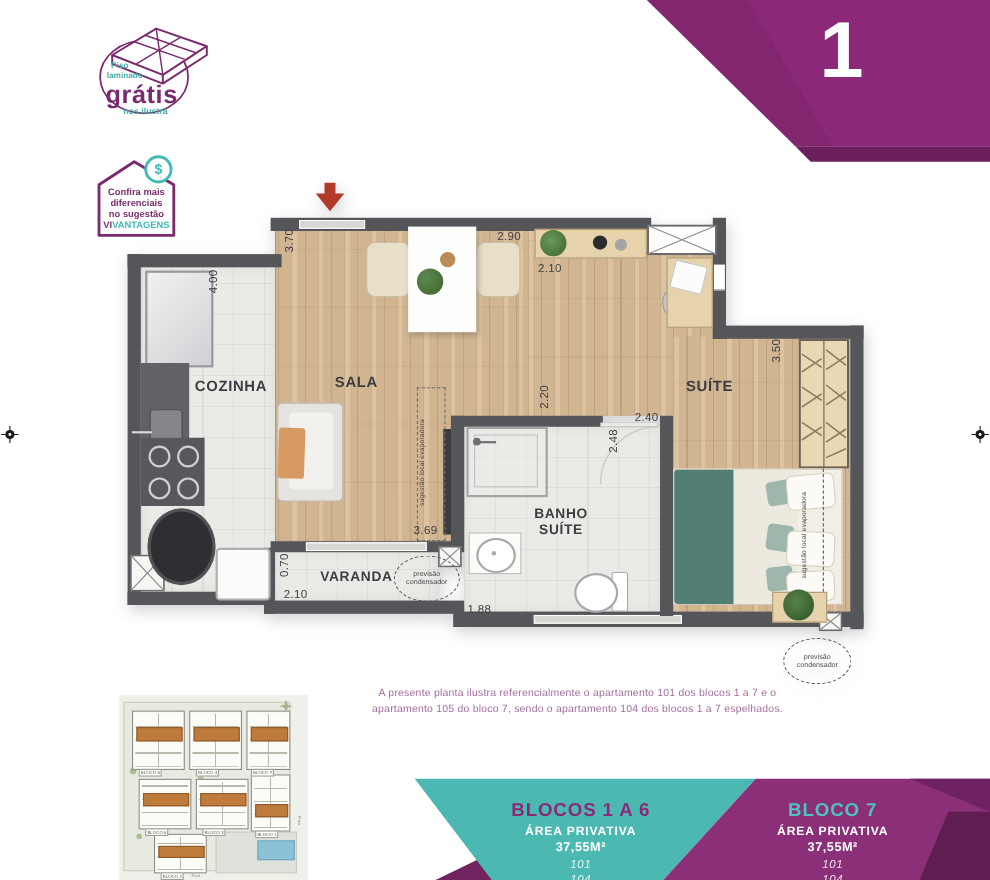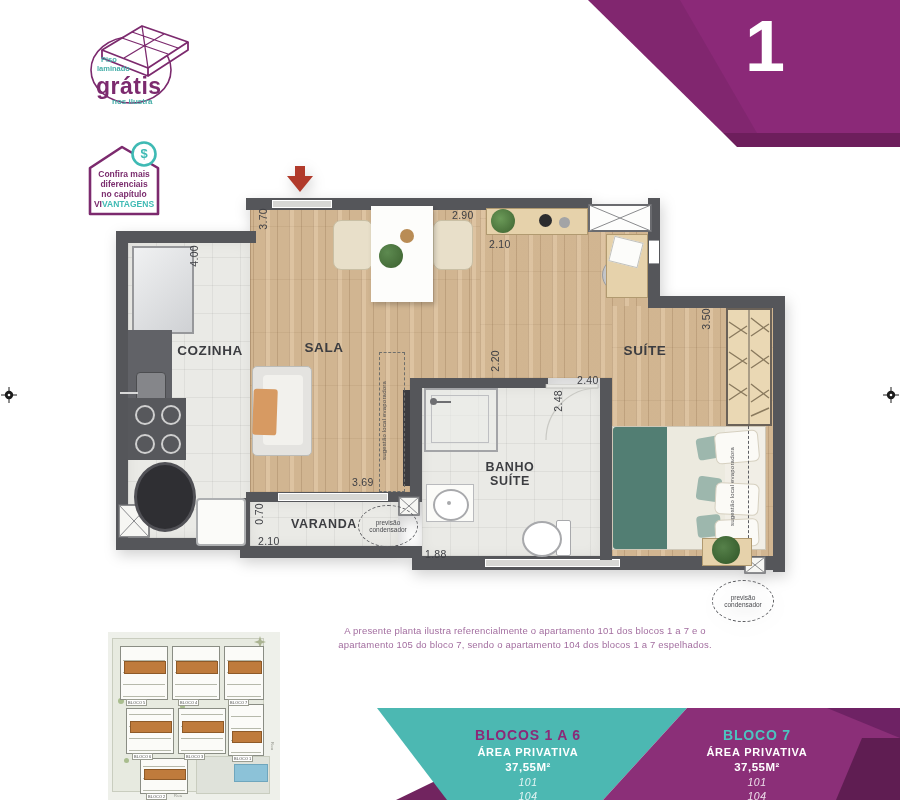--- a/index.html
+++ b/index.html
@@ -35,21 +35,21 @@
   .stamp-teal{position:absolute;color:#45aea8;font-size:7.5px;line-height:8px;font-weight:bold;}
   .badge-text{position:absolute;color:#7b2d6e;font-size:8.5px;line-height:10px;font-weight:bold;
     text-align:center;}
   .brand-teal{color:#3fbab4;}
   
   .ribbon-number{position:absolute;color:#fff;font-size:72px;font-weight:800;text-align:center;line-height:64px;}
   .ribbon-label{position:absolute;color:#fff;font-size:23px;font-weight:bold;text-align:center;letter-spacing:.5px;}
   
   .note{position:absolute;color:#a26d9f;font-size:9.5px;line-height:14px;text-align:center;letter-spacing:.2px;}
   .footcol{position:absolute;width:200px;text-align:center;}
-  .footcol .t1{font-size:14px;font-weight:bold;letter-spacing:.8px;margin-bottom:3px;}
+  .footcol .t1{font-size:17px;font-weight:bold;letter-spacing:.8px;margin-bottom:3px;}
   .footcol .t2{font-size:11px;font-weight:bold;color:#fff;letter-spacing:.8px;margin-bottom:3px;}
   .footcol .t3{font-size:11.5px;font-weight:bold;color:#fff;letter-spacing:.5px;margin-bottom:3px;}
   .footcol .t4{font-size:10.5px;color:rgba(255,255,255,.85);letter-spacing:.5px;margin-bottom:2px;font-style:italic;}
   
   .blk{position:absolute;background:#fbfbf8;border:1px solid #8a8d84;}
   .blk .units{position:absolute;left:2px;top:2px;right:2px;bottom:2px;
     background-image:
       repeating-linear-gradient(0deg,#b6b9ab 0 1px,rgba(0,0,0,0) 1px 12px),
       linear-gradient(90deg,rgba(0,0,0,0) 0 49%,#b6b9ab 49% 51%,rgba(0,0,0,0) 51%);}
   .hl{position:absolute;background:#bf7b3c;border:.5px solid #8e5a28;}
@@ -88,21 +88,21 @@
   </div>
 
   <div class="abs" style="left:84px;top:138px;width:110px;height:82px">
     <svg class="abs" style="left:0;top:0" width="110" height="82" viewBox="0 0 110 82">
       <polygon points="6,76 6,30 38,9 74,30 74,76" fill="none" stroke="#7c2a6e" stroke-width="2.6" stroke-linejoin="round"></polygon>
       <circle cx="60" cy="16" r="11.5" fill="#ffffff" stroke="#3fbab4" stroke-width="2.6"></circle>
     </svg>
     <span class="abs" style="left:54px;top:8px;width:12px;text-align:center;color:#3fbab4;font-weight:bold;font-size:13px">$</span>
     <span class="badge-text" style="left:0px;top:31px;width:80px">Confira mais</span>
     <span class="badge-text" style="left:0px;top:41px;width:80px">diferenciais</span>
-    <span class="badge-text" style="left:0px;top:51px;width:80px">no capítulo</span>
+    <span class="badge-text" style="left:0px;top:51px;width:80px">no sugestão</span>
     <span class="badge-text" style="left:0px;top:61px;width:80px"><span>VI</span><span class="brand-teal">VANTAGENS</span></span>
   </div>
 
   <svg class="abs" style="left:0;top:0" width="900" height="150" viewBox="0 0 900 150">
     <polygon points="588,0 900,0 900,133 723,133" fill="#8b2978"></polygon>
     <polygon points="588,0 680,0 757,133 723,133" fill="rgba(0,0,0,.07)"></polygon>
     <polygon points="723,133 900,133 900,147 737,147" fill="#6d1e5c"></polygon>
   </svg>
   <div class="ribbon-number" style="left:700px;top:14px;width:130px">1</div>
 
@@ -246,21 +246,21 @@
     <div class="roomlabel" style="left:284px;top:517px;width:80px;font-size:12.5px">VARANDA</div>
 
     <span class="dim vdim" style="left:188px;top:245px">4.00</span>
     <span class="dim vdim" style="left:257px;top:208px">3.70</span>
     <span class="dim" style="left:452px;top:209px">2.90</span>
     <span class="dim" style="left:489px;top:238px">2.10</span>
     <span class="dim vdim" style="left:700px;top:308px">3.50</span>
     <span class="dim vdim" style="left:489px;top:350px">2.20</span>
     <span class="dim" style="left:577px;top:374px">2.40</span>
     <span class="dim vdim" style="left:552px;top:390px">2.48</span>
-    <span class="dim" style="left:352px;top:476px">3.69</span>
+    <span class="dim" style="left:376px;top:476px">3.69</span>
     <span class="dim vdim" style="left:253px;top:503px">0.70</span>
     <span class="dim" style="left:258px;top:535px">2.10</span>
     <span class="dim" style="left:425px;top:548px">1.88</span>
 
     <div class="dashed-ellipse" style="left:358px;top:505px;width:58px;height:40px">
       <span>previsão</span>
       <span>condensador</span>
     </div>
     <div class="dashed-ellipse" style="left:712px;top:580px;width:60px;height:40px">
       <span>previsão</span>

